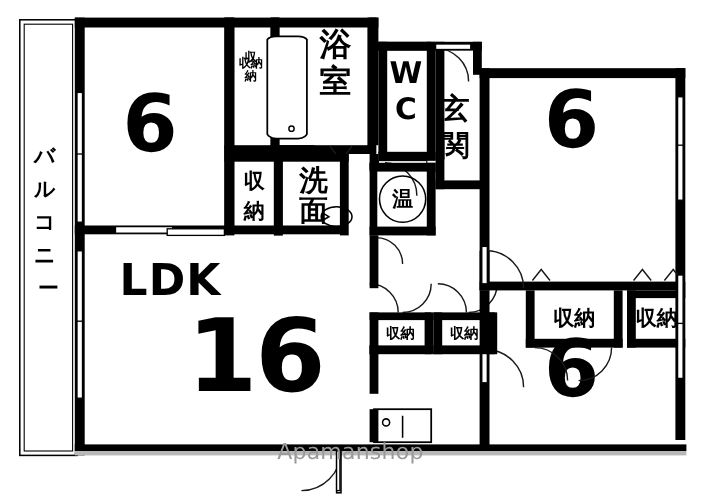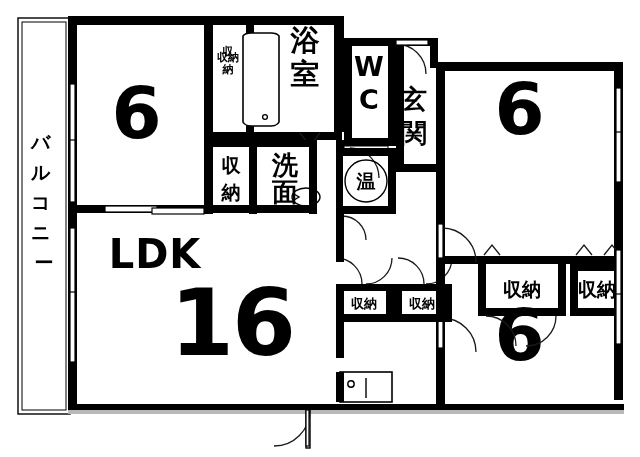--- a/index.html
+++ b/index.html
@@ -292,14 +292,15 @@
     </g>
 
     <g>
       <rect class="wall-thin" x="306" y="410" width="4" height="38"></rect>
       <path class="swing" d="M310,446 A36,36 0 0 0 346,410" transform="translate(-36,0)"></path>
       <rect class="win" x="306" y="410" width="3" height="36"></rect>
     </g>
 
   </svg>
 
+  <div class="watermark">Apamanshop</div>
 
 </div>
 
 </body></html>

